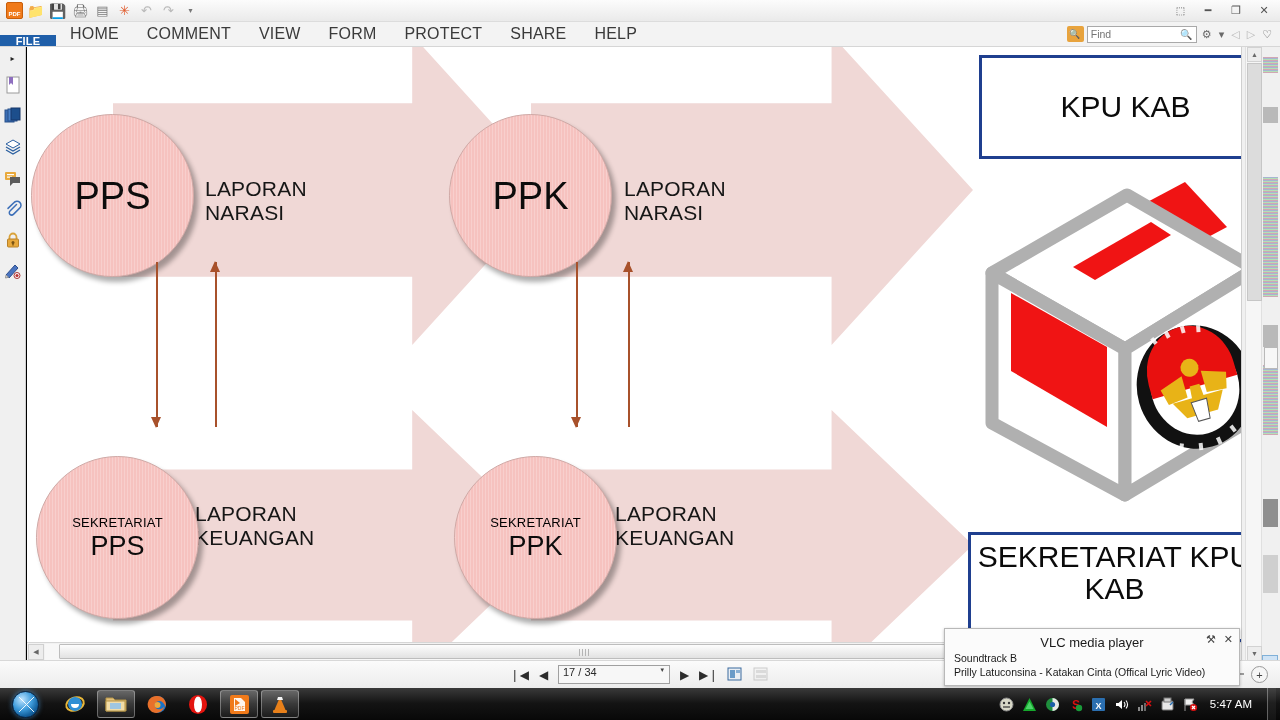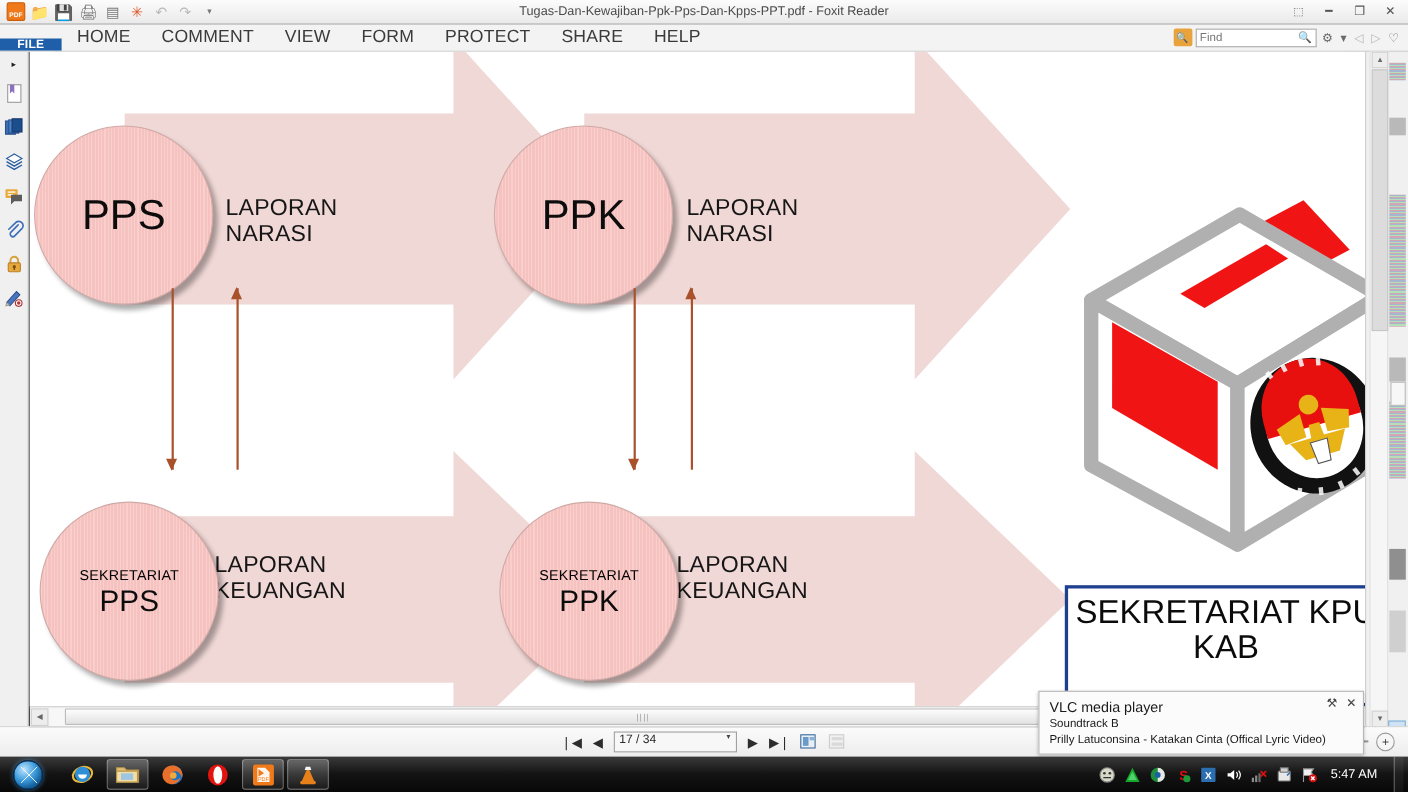--- a/index.html
+++ b/index.html
@@ -267,21 +267,21 @@
     background: #9a9a9a;
   }
 
   
   .vlcnote {
     position: absolute; left: 944px; top: 628px; width: 296px; height: 58px;
     background: #fbfbfb; border: 1px solid #b8b8b8;
     box-shadow: 0 1px 3px rgba(0,0,0,.25);
     padding: 6px 9px; z-index: 30;
   }
-  .vlc-title { font-size: 13px; color: #1a1a1a; margin-bottom: 2px; }
+  .vlc-title { font-size: 13px; color: #1a1a1a; margin-bottom: 2px; text-align: center; }
   .vlc-line { font-size: 10.5px; color: #1a1a1a; line-height: 1.32; }
   .vlc-ctl {
     position: absolute; top: 4px; right: 6px;
     display: flex; align-items: center; gap: 8px;
     font-size: 11px; color: #444;
   }
 
   
   .taskbar {
     position: absolute; left: 0; top: 688px; width: 1280px; height: 32px;
@@ -339,21 +339,20 @@
       <span class="qat-ico ico-foxit">PDF</span>
       <span class="qat-ico ico-open">📁</span>
       <span class="qat-ico ico-save">💾</span>
       <span class="qat-ico ico-print">🖨</span>
       <span class="qat-ico ico-doc">▤</span>
       <span class="qat-ico ico-new">✳</span>
       <span class="qat-ico ico-undo">↶</span>
       <span class="qat-ico ico-redo">↷</span>
       <span class="qat-ico ico-caret">▾</span>
     </div>
-    <div class="win-title">Tugas-Dan-Kewajiban-Ppk-Pps-Dan-Kpps-PPT.pdf - Foxit Reader</div>
     <div class="winbtns">
       <span class="winbtn ribbon">⬚</span>
       <span class="winbtn">━</span>
       <span class="winbtn">❐</span>
       <span class="winbtn">✕</span>
     </div>
   </div>
 
   <div class="menubar">
     <div class="menu-file">FILE</div>
@@ -489,20 +488,23 @@
       <div class="chev" style="left:481px; top:363px; width:442px; height:270px;"></div>
       <div class="chev-label" style="left:565px; top:455px; width:250px;">
         <div>LAPORAN</div>
         <div>KEUANGAN</div>
       </div>
       <div class="circ" style="left:404px; top:409px; width:163px; height:163px;">
         <div class="circ-sub">SEKRETARIAT</div>
         <div class="circ-main sm">PPK</div>
       </div>
 
+      <div class="navybox" style="left:929px; top:8px; width:293px; height:104px;">
+        <span>KPU KAB</span>
+      </div>
 
       <div class="ballot" style="left:905px; top:118px; width:345px; height:400px;">
         <svg width="345" height="400" viewBox="0 0 345 400">
 
           <polygon points="138,66 230,17 272,62 182,110" fill="#f01414"></polygon>
 
           <polygon points="37,108 172,30 300,104 170,184" fill="#ffffff" stroke="#b0b0b0" stroke-width="13" stroke-linejoin="round"></polygon>
 
           <polygon points="118,102 196,57 216,70 140,115" fill="#f01414"></polygon>
 

